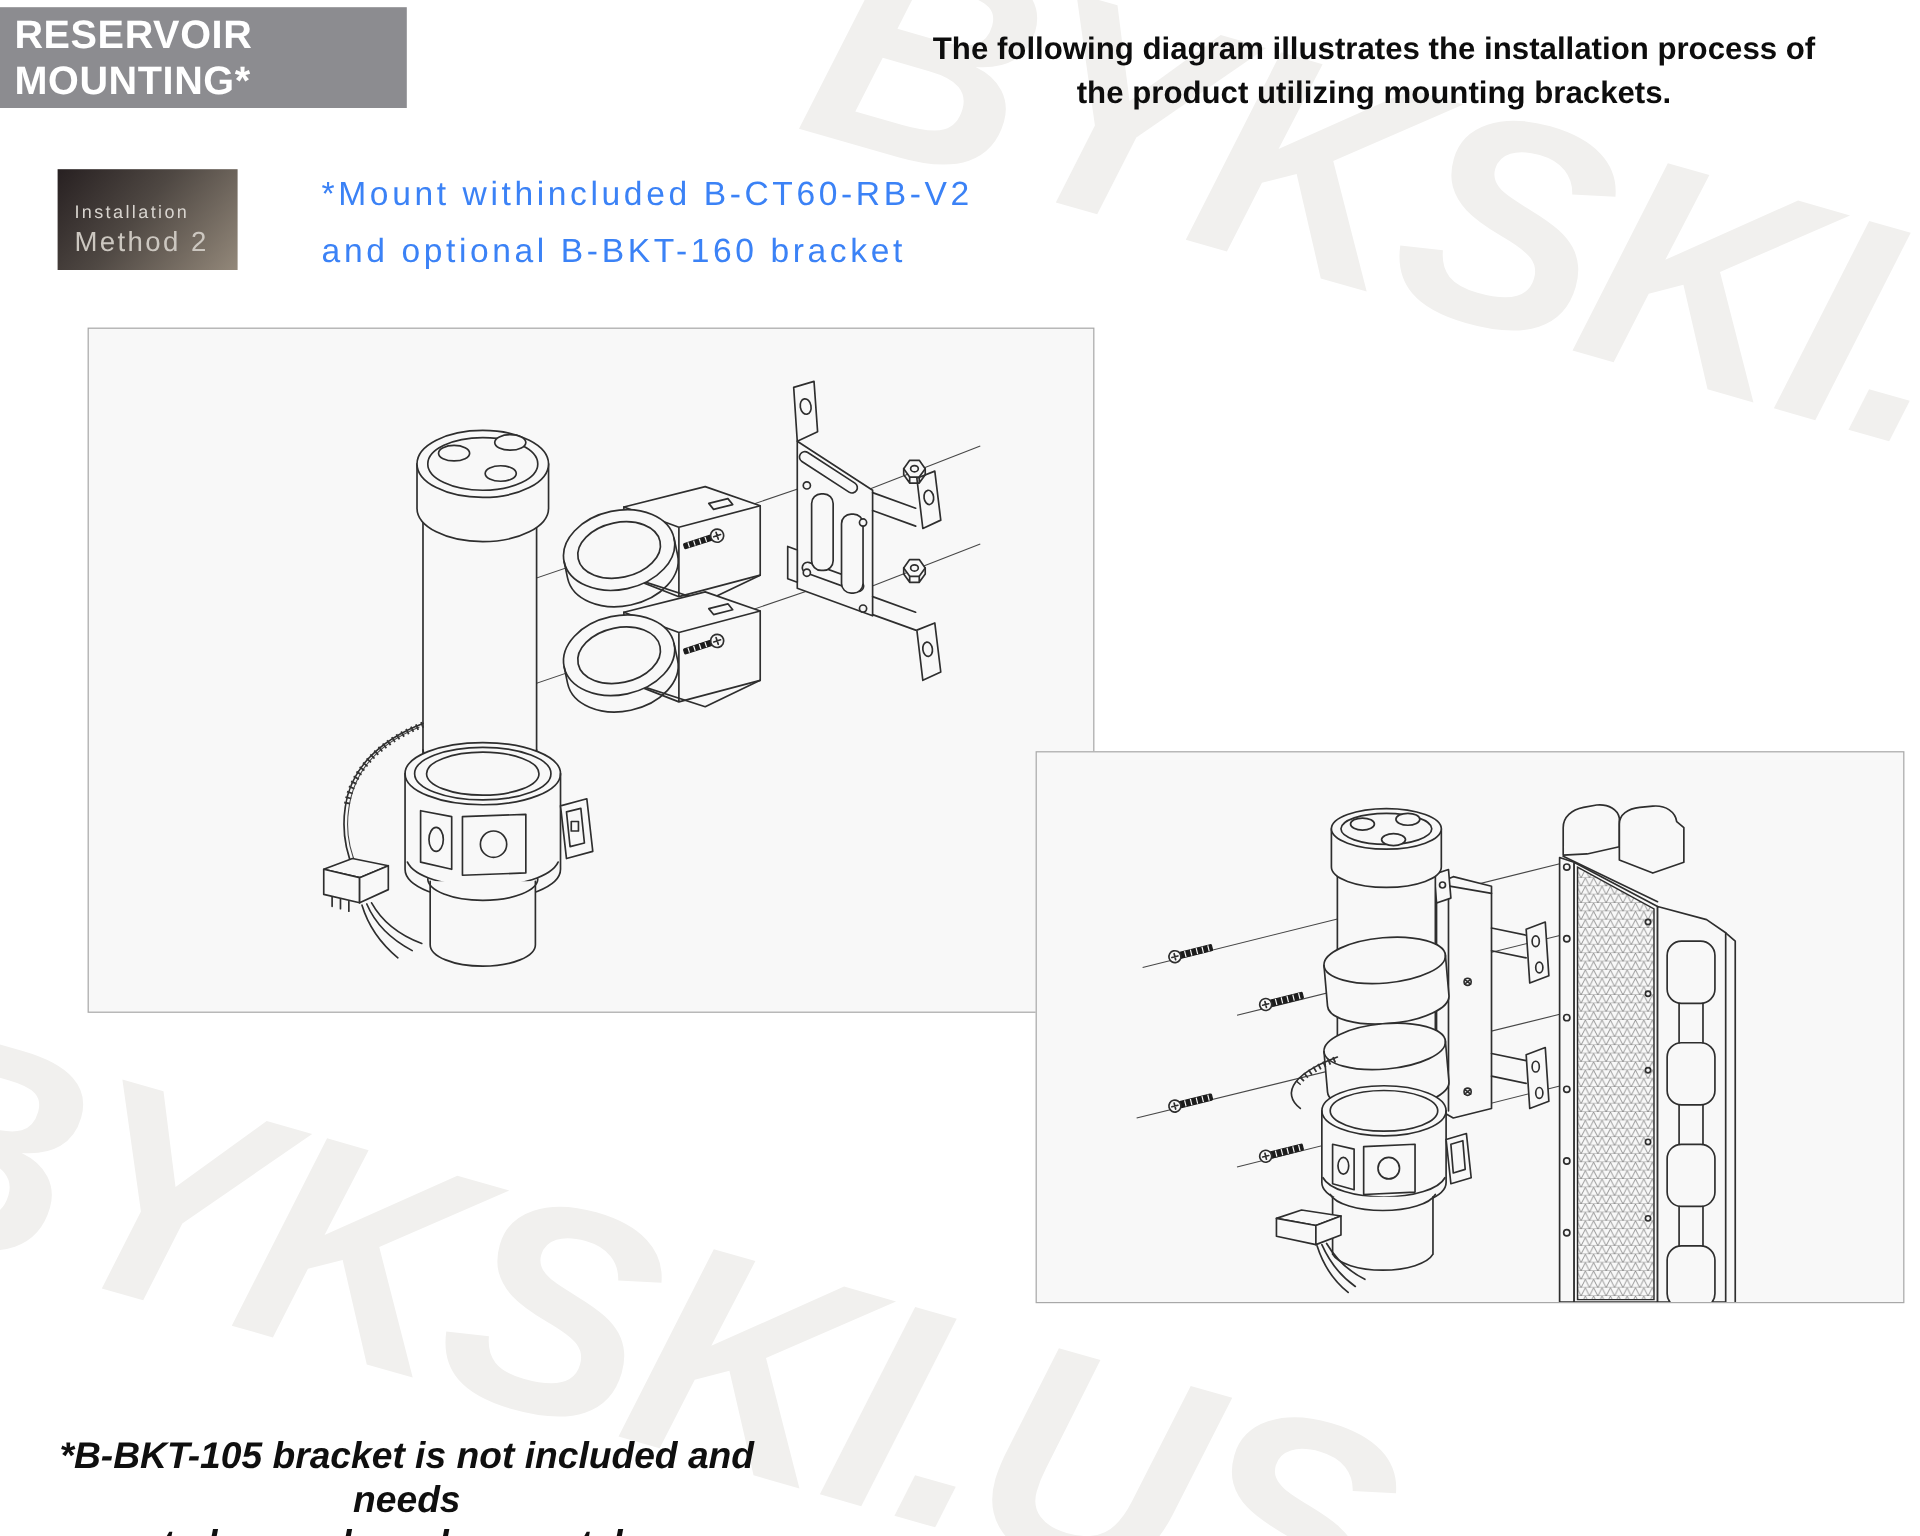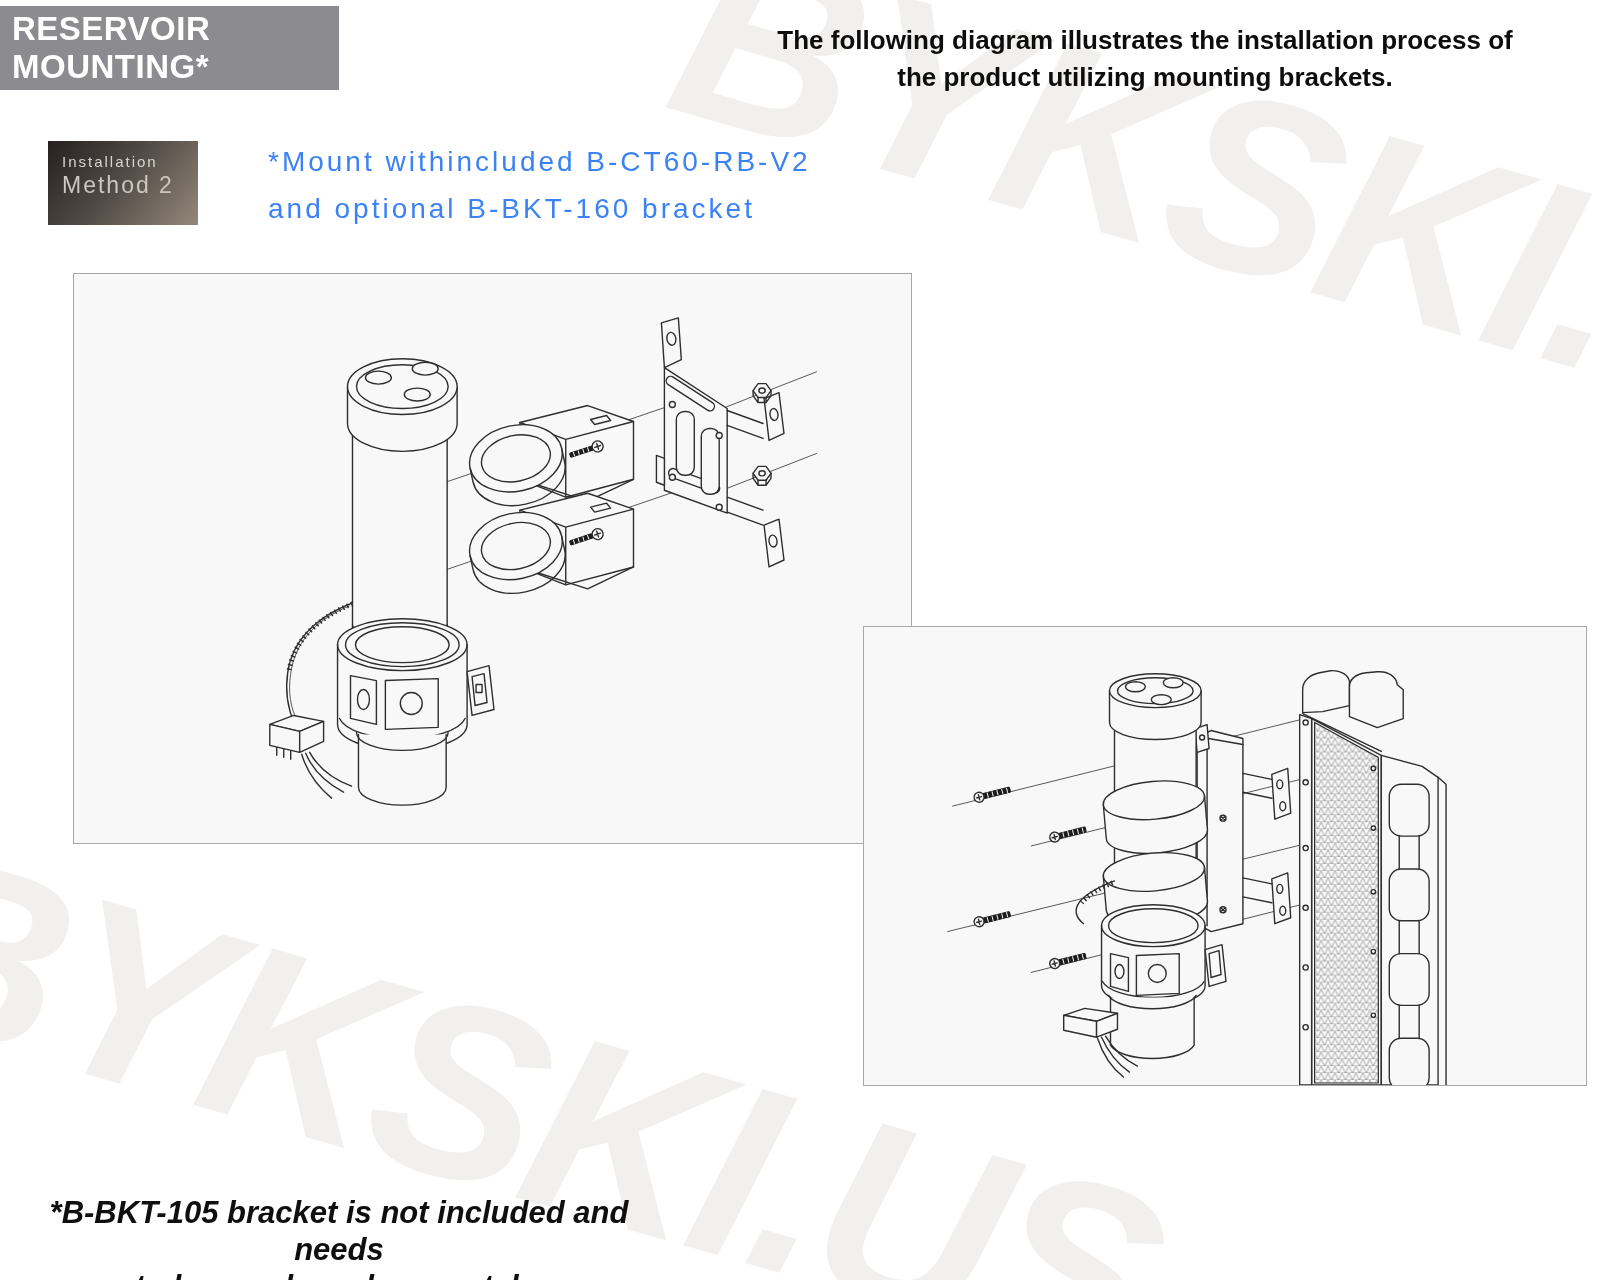--- a/index.html
+++ b/index.html
@@ -14,21 +14,21 @@
   
   .title-bar{position:absolute;left:0;top:6px;width:339px;height:84px;background:#8c8c90;z-index:3;
              display:flex;align-items:center;}
   .title-bar h1{margin:0 0 0 12px;font-size:33px;font-weight:700;color:#ffffff;letter-spacing:.5px;}
   .intro{position:absolute;left:735px;top:22px;width:820px;text-align:center;z-index:3;
          font-size:26px;line-height:37px;font-weight:700;color:#0d0d0d;}
   
   .badge{position:absolute;left:48px;top:141px;width:150px;height:84px;z-index:3;
          background:linear-gradient(130deg,#272021 0%,#4f4843 45%,#93887a 100%);
          box-sizing:border-box;padding:12px 0 0 14px;}
-  .badge .eyebrow{font-size:15px;color:#d8d4cf;letter-spacing:2px;}
+  .badge .eyebrow{font-size:15px;color:#d8d4cf;letter-spacing:2px;margin-top:16px;}
   .badge .label{font-size:23px;color:#ccc7c0;letter-spacing:2px;margin-top:2px;}
   
   .mount-note{position:absolute;left:268px;top:138px;z-index:3;color:#3b82f6;
               font-size:28px;letter-spacing:3px;line-height:47px;font-weight:400;}
   
   .diagram-box{position:absolute;background:#f8f8f8;border:1px solid #a8a8a8;box-sizing:border-box;}
   #diagram1{left:73px;top:273px;width:839px;height:571px;z-index:2;}
   #diagram2{left:863px;top:626px;width:724px;height:460px;z-index:4;}
   .diagram-box svg{display:block;width:100%;height:100%;}
   

